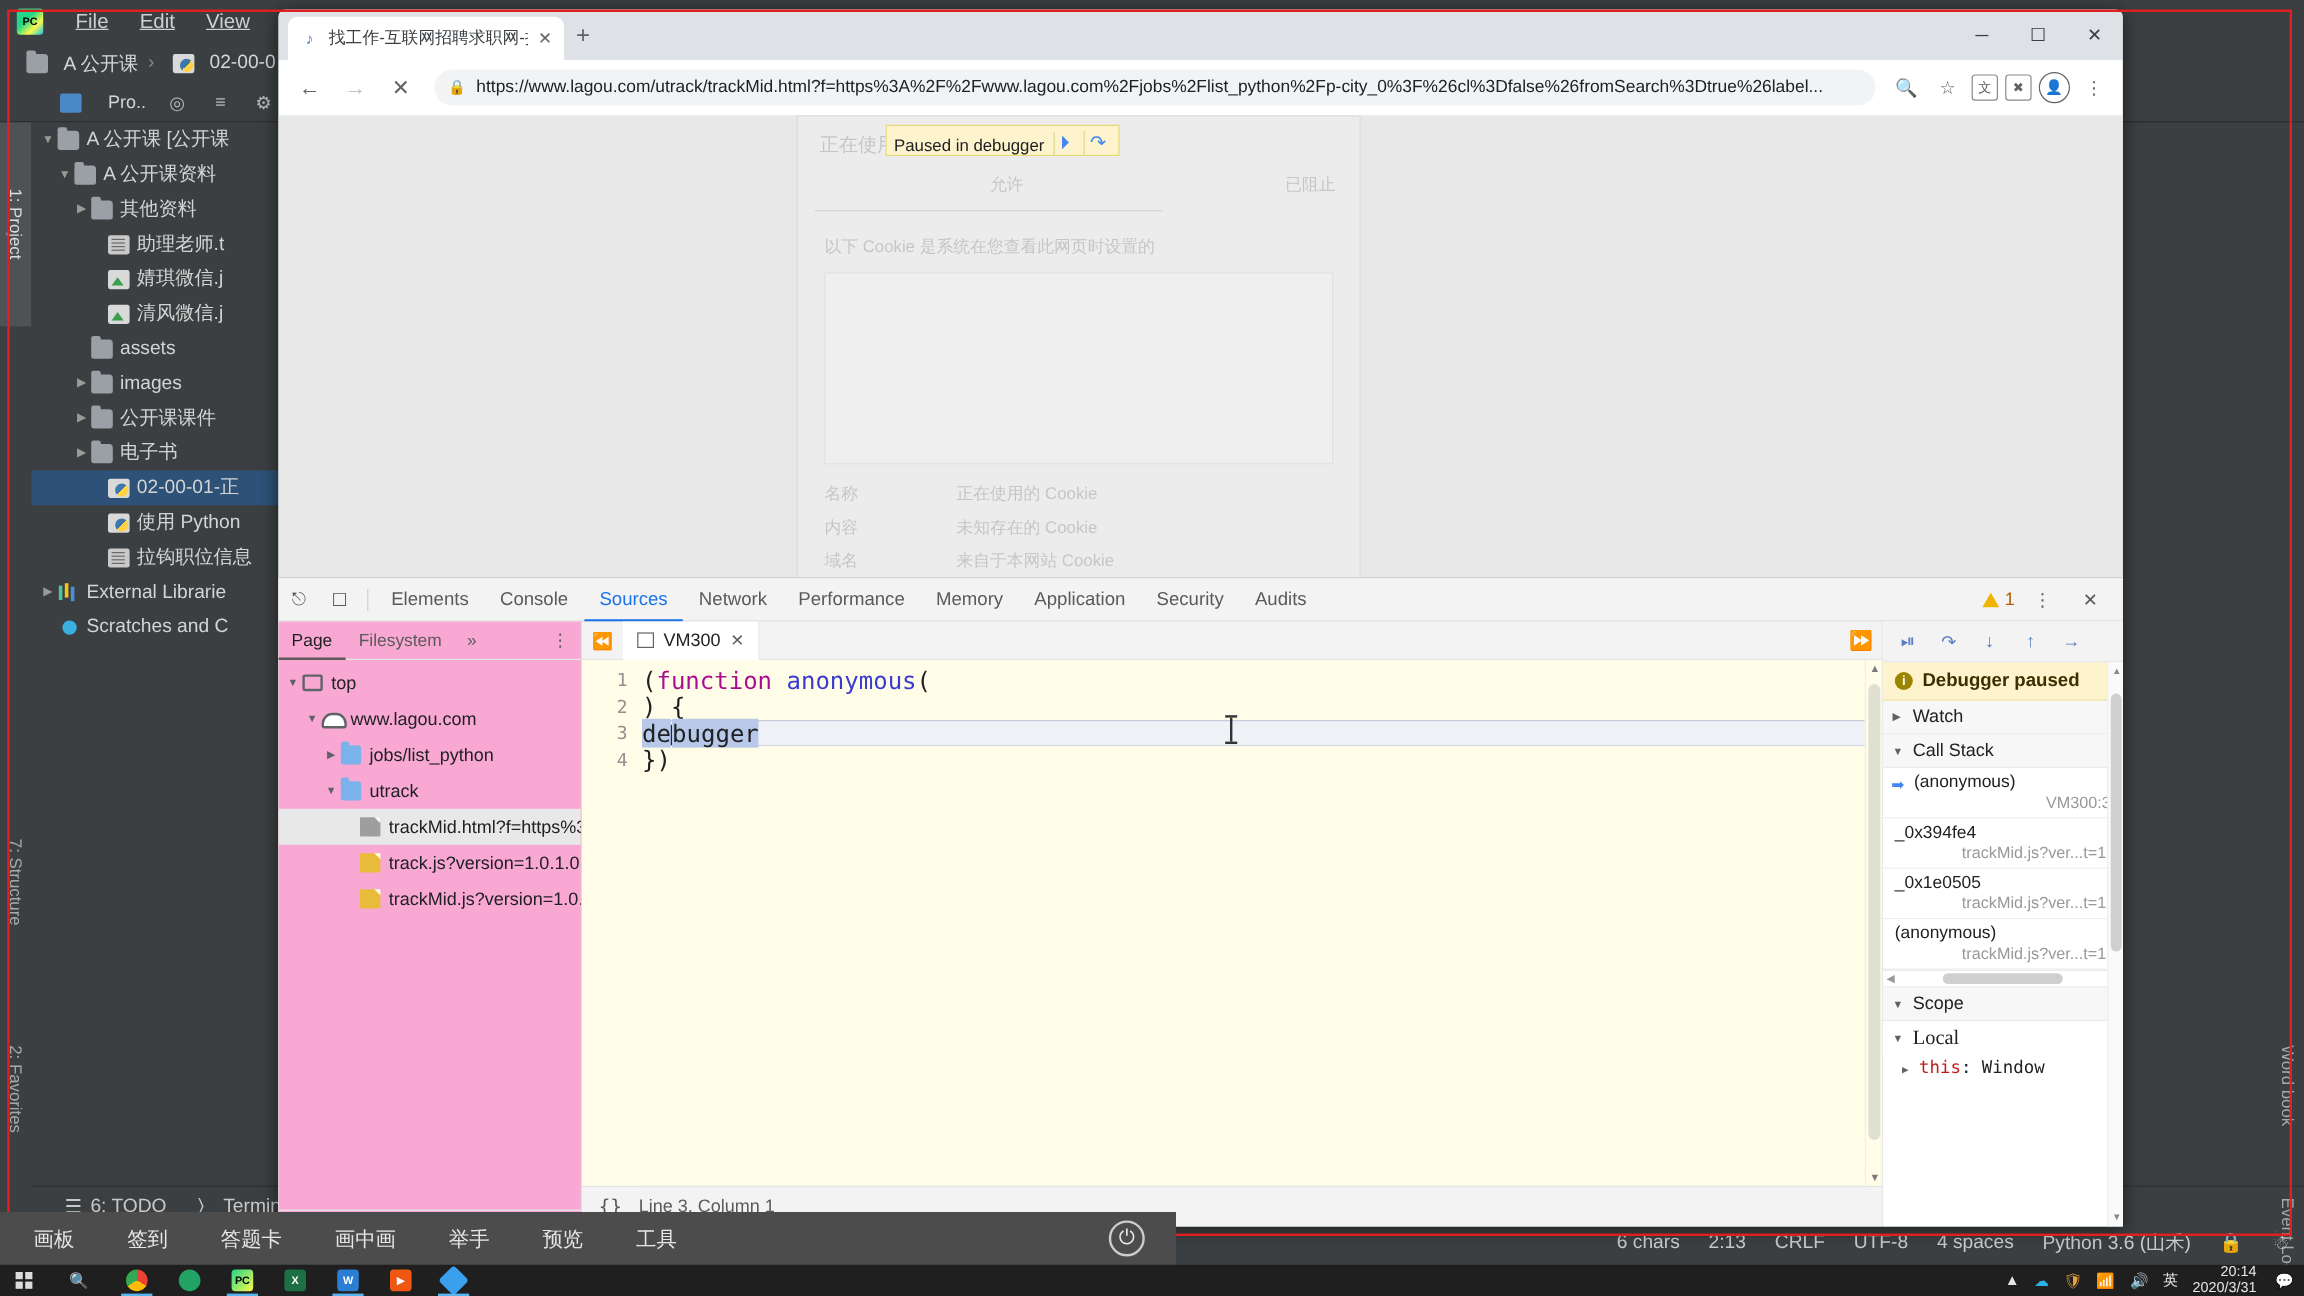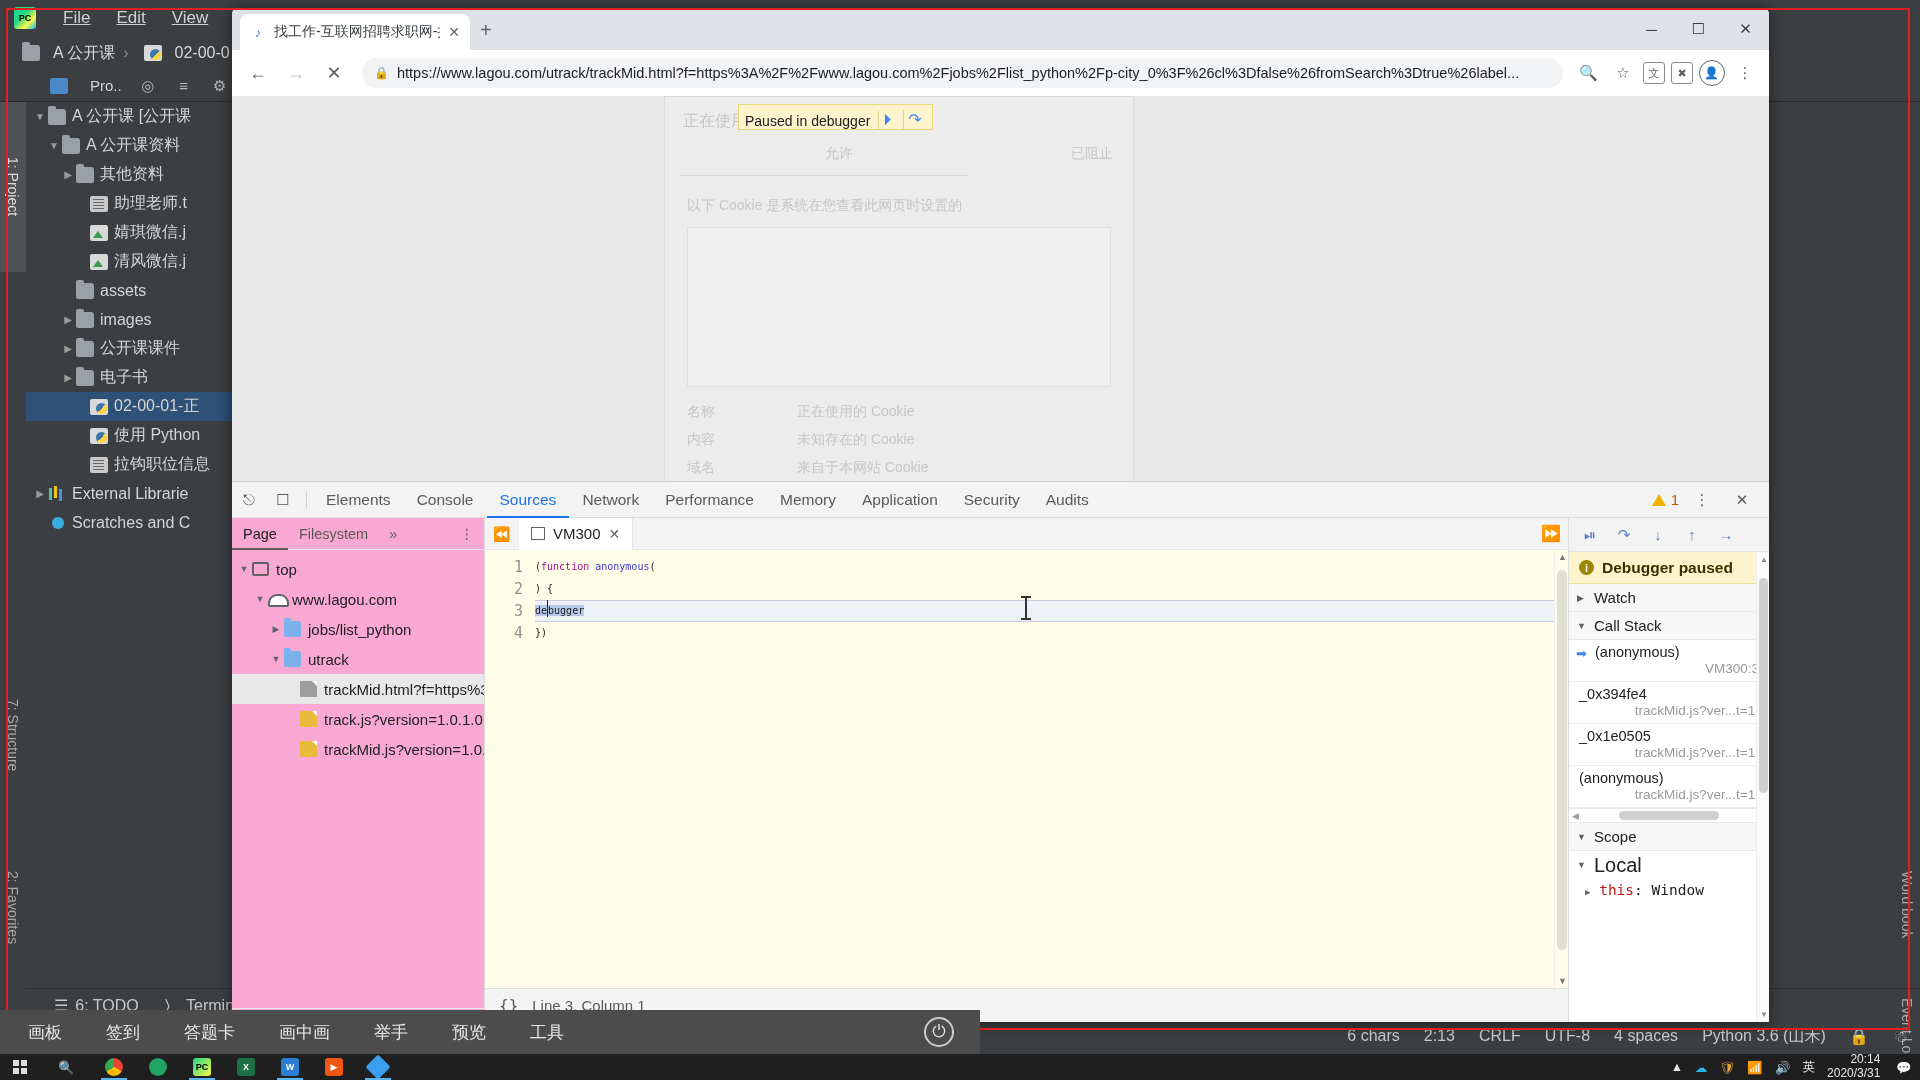--- a/index.html
+++ b/index.html
@@ -190,21 +190,21 @@
   .src-tabbar { height: 32px; display:flex; align-items:center; border-bottom:1px solid #e4e4e4; background:#f3f3f3;}
   .src-panelico { width:34px;height:32px;display:flex;align-items:center;justify-content:center;color:#5a5a5a;font-size:14px;}
   .src-tab { display:flex; align-items:center; gap:8px; height:32px; padding: 0 12px; font-size: 15px; color:#202124; background:#fff; border-right:1px solid #e4e4e4;}
   .src-tab .x { color:#5f6368; font-size: 14px;}
   .src-tabright { margin-left:auto; width: 34px; display:flex;align-items:center;justify-content:center;color:#5a5a5a;}
 
   .editor { flex: 1; position: relative; display: flex; background: #fffde7; min-height: 0; overflow: hidden; }
   .gutter { width: 46px; background: #fffde7; text-align: right; padding: 6px 8px 0 0;
             font-family: "DejaVu Sans Mono","Liberation Mono", monospace; font-size: 15px; color: #919191; line-height: 22px;}
   .code { flex: 1; padding: 6px 0 0 4px; font-family: "DejaVu Sans Mono","Liberation Mono", monospace;
-          font-size: 10px; line-height: 22px; color: #202124; position: relative; }
+          font-size: 20px; line-height: 22px; color: #202124; position: relative; }
   .code .ln { height: 22px; white-space: pre; }
   .code .ln.cur { background: #eef1f6; box-shadow: inset 0 -1px 0 #c6cede, inset 0 1px 0 #c6cede; }
   .kw { color: #aa0d91; }
   .fnname { color: #3a3ad0; }
   .sel-tok { background: #b7c8e8; }
   .caret { display:inline-block; width: 1px; height: 17px; background: #1a1a8f; vertical-align: -3px; }
   .edit-cursor { position: absolute; left: 540px; top: 48px; width: 2px; height: 20px; background: #333; }
   .edit-cursor::before, .edit-cursor::after { content:""; position:absolute; left:-4px; width:10px; height:2px; background:#333;}
   .edit-cursor::before { top:-2px; } .edit-cursor::after { bottom:-2px; }
   .ed-scroll { position:absolute; right:0; top:0; bottom:0; width: 14px; background:#fffde7; border-left:1px solid #eee;}
@@ -661,21 +661,21 @@
             <div class="thumb"></div>
             <span>▶</span>
           </div>
 
           <div class="sec-hdr">
             <span class="tw">▼</span>
             <span>Scope</span>
           </div>
           <div class="sec-hdr" style="background:#fff;border-bottom:none">
             <span class="tw">▼</span>
-            <span style="font-family:Liberation Sans, sans-serif;font-size:20px">Local</span>
+            <span style="font-family:Liberation Serif, serif;font-size:17px">Local</span>
           </div>
           <div class="scope-row">
             <span style="font-size:9px;color:#5f6368">▶</span>
             <span class="prop">this</span><span>: Window</span>
           </div>
 
           <div class="dbg-vscroll">
             <span class="ar u">▲</span>
             <div class="thumb"></div>
             <span class="ar d">▼</span>

